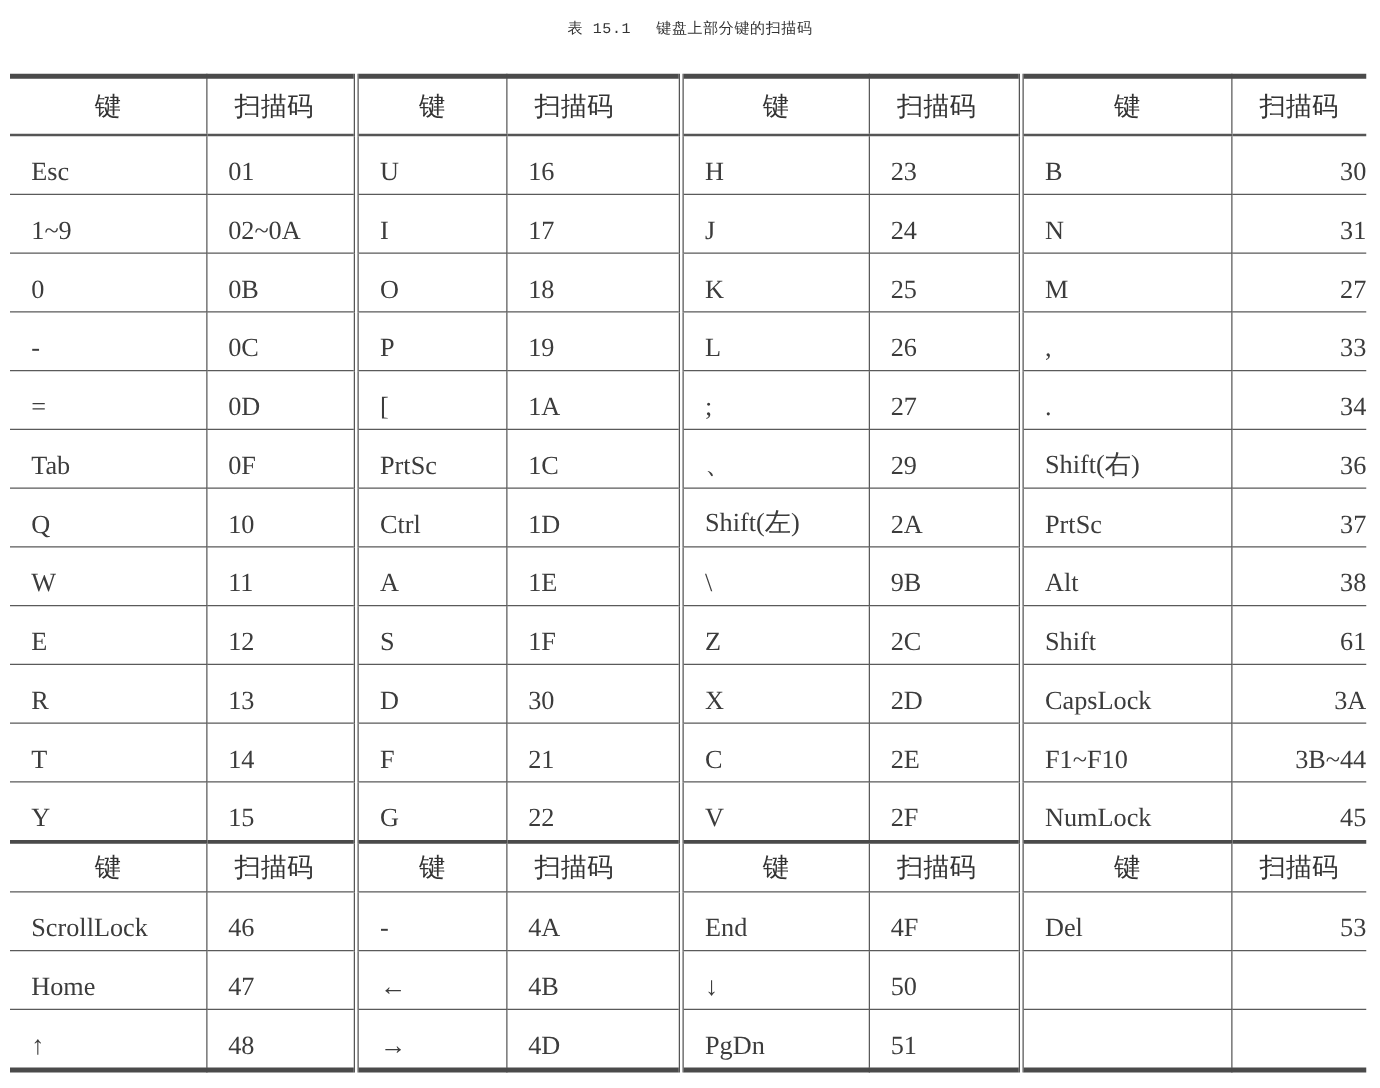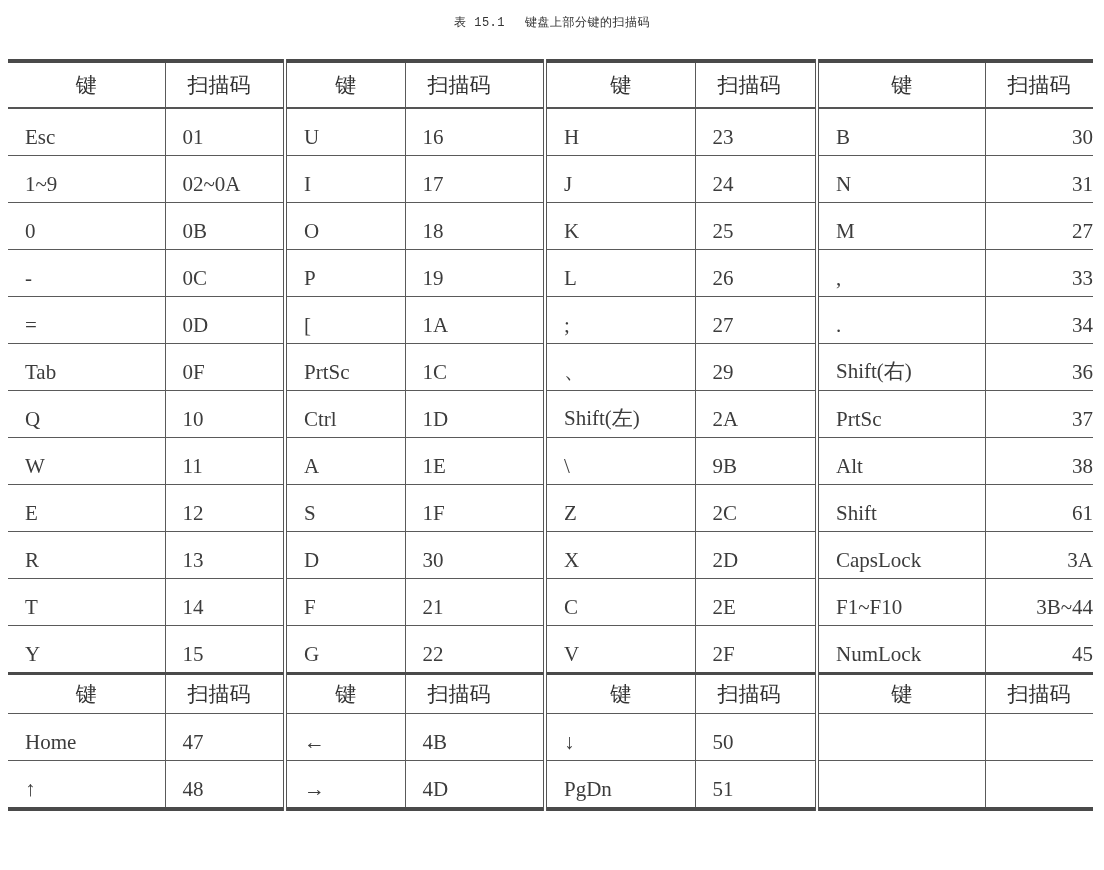--- a/index.html
+++ b/index.html
@@ -190,20 +190,30 @@
       <th>键</th>
       <th class="code dbl">扫描码</th>
       <th>键</th>
       <th class="code dbl">扫描码</th>
       <th>键</th>
       <th class="code last">扫描码</th>
     </tr>
   </tbody>
   <tbody id="sec2">
       <tr>
+        <td>ScrollLock</td>
+        <td class="dbl">46</td>
+        <td>-</td>
+        <td class="dbl">4A</td>
+        <td>End</td>
+        <td class="dbl">4F</td>
+        <td>Del</td>
+        <td class="last">53</td>
+      </tr>
+      <tr>
         <td>Home</td>
         <td class="dbl">47</td>
         <td>←</td>
         <td class="dbl">4B</td>
         <td>↓</td>
         <td class="dbl">50</td>
         <td></td>
         <td class="last"></td>
       </tr>
       <tr>

